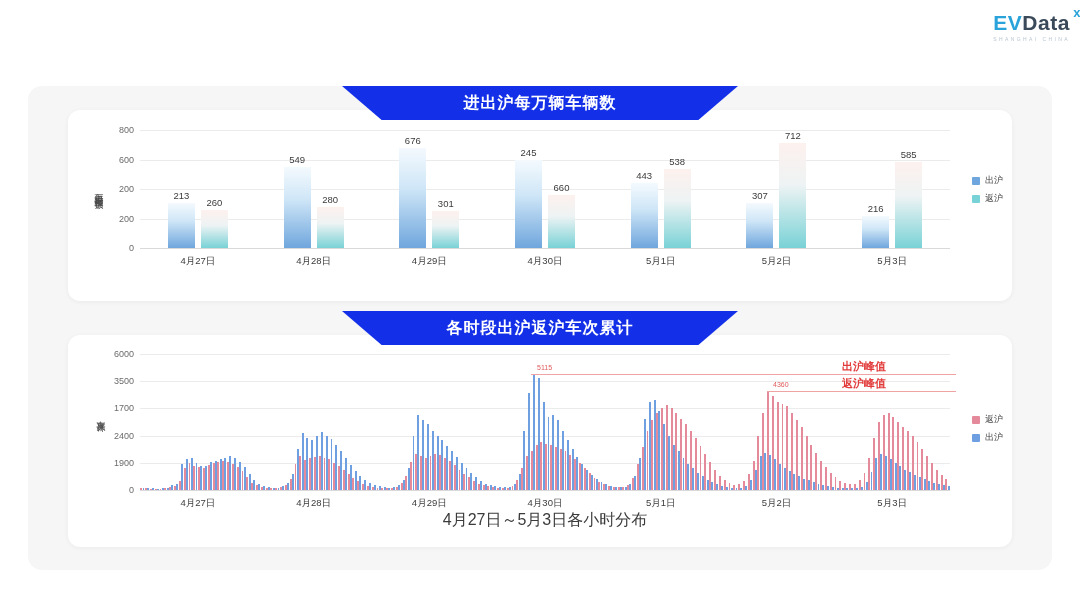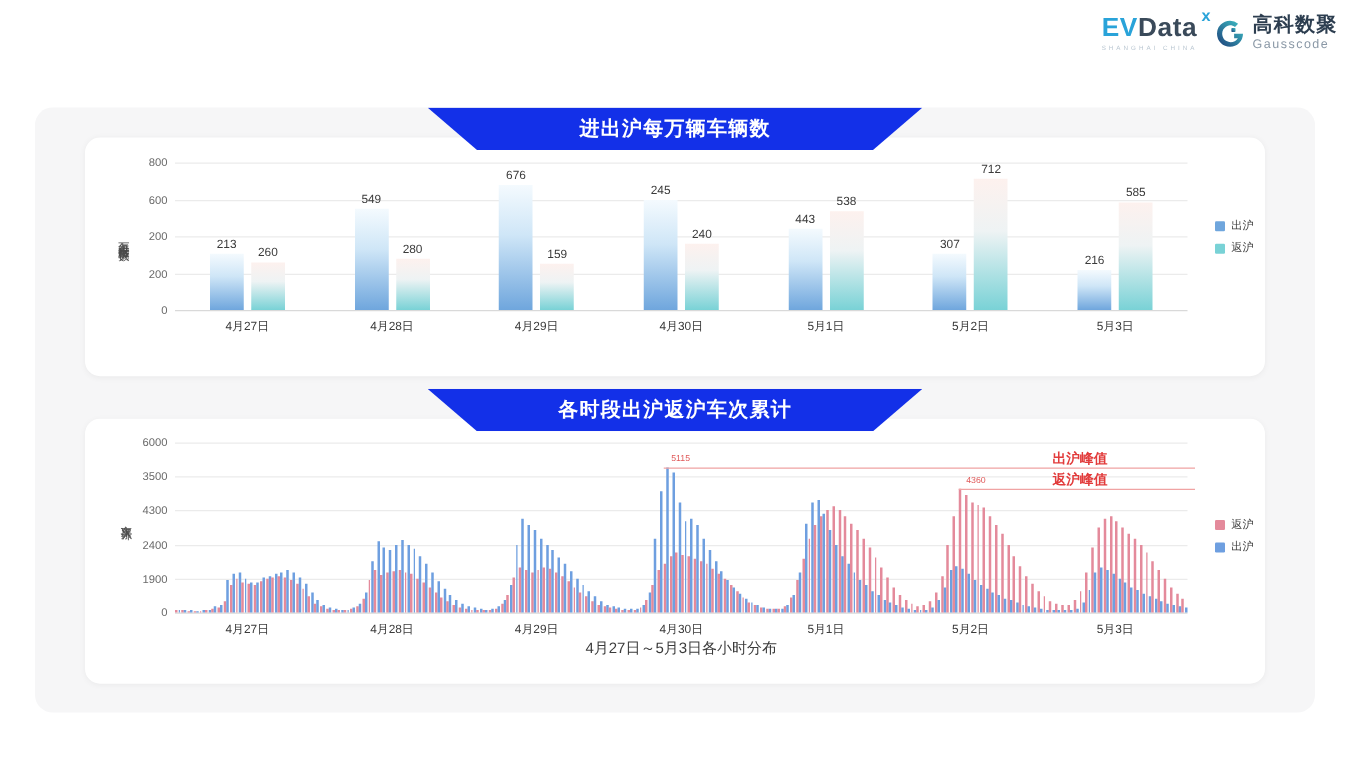--- a/index.html
+++ b/index.html
@@ -76,21 +76,21 @@
     font-size:9px;color:#6b6b6b;text-align:left;white-space:nowrap;
   }
   .gridline{position:absolute;left:0;height:1px;background:#ebebeb;}
   .axisline{position:absolute;left:0;height:1px;background:#d9d9d9;}
   .xtick{
     position:absolute;transform:translateX(-50%);
     font-size:9.5px;color:#3b3b3b;white-space:nowrap;
   }
   .xtitle{
     position:absolute;transform:translateX(-50%);
-    font-size:12px;color:#3b3b3b;white-space:nowrap;
+    font-size:16px;color:#3b3b3b;white-space:nowrap;
   }
 
   
   #chart1{left:112px;top:44px;width:810px;height:118px;}
   .bar1{position:absolute;bottom:0;width:27px;}
   .bar-out{background:linear-gradient(180deg,#f4fafe 0%,#cfe6f7 40%,#6fa6dd 100%);}
   .bar-ret{background:linear-gradient(180deg,#fdf1ee 0%,#eef3f4 40%,#79d2d6 100%);}
   .barlabel{
     position:absolute;font-size:9.5px;color:#3b3b3b;
     transform:translateX(-50%);white-space:nowrap;
@@ -123,38 +123,20 @@
 <div class="header">
   <div class="logos">
 
     <div class="evdata">
       <div class="evdata-main">
         <span class="ev">EV</span><span>Data</span><span class="x">x</span>
       </div>
       <div class="evdata-sub">SHANGHAI CHINA</div>
     </div>
 
-    <div class="gauss">
-      <span class="gauss-icon">
-        <svg viewBox="0 0 24 24" width="24" height="24">
-          <defs>
-            <linearGradient id="gg" x1="0" y1="1" x2="1" y2="0">
-              <stop offset="0%" stop-color="#1d3f7a"></stop>
-              <stop offset="100%" stop-color="#3fc4c8"></stop>
-            </linearGradient>
-          </defs>
-          <path d="M12 1.6A10.4 10.4 0 1 0 22.4 12h-7.1v3.6h3.0A6.8 6.8 0 1 1 12 5.2c1.5 0 2.9.5 4.0 1.3l2.5-2.6A10.3 10.3 0 0 0 12 1.6z" fill="url(#gg)"></path>
-          <rect x="13.1" y="7.3" width="3.3" height="3.3" rx="0.6" fill="url(#gg)"></rect>
-        </svg>
-      </span>
-      <span class="gauss-text">
-        <span class="gauss-cn">高科数聚</span>
-        <span class="gauss-en">Gausscode</span>
-      </span>
-    </div>
 
   </div>
 </div>
 
 <div class="panel">
 
   <div class="card" id="card1"></div>
   <div class="card" id="card2"></div>
 
   <div class="ribbon" id="ribbon1">进出沪每万辆车辆数</div>
@@ -180,25 +162,25 @@
         <div class="barlabel" style="left: 41.3571px; top: 60.0125px;">213</div>
         <div class="bar1 bar-ret" style="height: 38.35px; left: 60.8571px;"></div>
         <div class="barlabel" style="left: 74.3571px; top: 66.65px;">260</div>
         <div class="bar1 bar-out" style="height: 80.9775px; left: 143.571px;"></div>
         <div class="barlabel" style="left: 157.071px; top: 24.0225px;">549</div>
         <div class="bar1 bar-ret" style="height: 41.3px; left: 176.571px;"></div>
         <div class="barlabel" style="left: 190.071px; top: 63.7px;">280</div>
         <div class="bar1 bar-out" style="height: 99.71px; left: 259.286px;"></div>
         <div class="barlabel" style="left: 272.786px; top: 5.29px;">676</div>
         <div class="bar1 bar-ret" style="height: 36.7275px; left: 292.286px;"></div>
-        <div class="barlabel" style="left: 305.786px; top: 68.2725px;">159</div>
+        <div class="barlabel" style="left: 305.786px; top: 68.2725px;">301</div>
         <div class="bar1 bar-out" style="height: 88.205px; left: 375px;"></div>
         <div class="barlabel" style="left: 388.5px; top: 16.795px;">245</div>
         <div class="bar1 bar-ret" style="height: 53.1px; left: 408px;"></div>
-        <div class="barlabel" style="left: 421.5px; top: 51.9px;">240</div>
+        <div class="barlabel" style="left: 421.5px; top: 51.9px;">660</div>
         <div class="bar1 bar-out" style="height: 65.3425px; left: 490.714px;"></div>
         <div class="barlabel" style="left: 504.214px; top: 39.6575px;">443</div>
         <div class="bar1 bar-ret" style="height: 79.355px; left: 523.714px;"></div>
         <div class="barlabel" style="left: 537.214px; top: 25.645px;">538</div>
         <div class="bar1 bar-out" style="height: 45.2825px; left: 606.429px;"></div>
         <div class="barlabel" style="left: 619.929px; top: 59.7175px;">307</div>
         <div class="bar1 bar-ret" style="height: 105.02px; left: 639.429px;"></div>
         <div class="barlabel" style="left: 652.929px; top: -0.0199999px;">712</div>
         <div class="bar1 bar-out" style="height: 31.86px; left: 722.143px;"></div>
         <div class="barlabel" style="left: 735.643px; top: 73.14px;">216</div>
@@ -233,21 +215,21 @@
         <div class="gridline" style="top: 108.8px; width: 810px;"></div>
         <div class="gridline" style="top: 81.6px; width: 810px;"></div>
         <div class="gridline" style="top: 54.4px; width: 810px;"></div>
         <div class="gridline" style="top: 27.2px; width: 810px;"></div>
         <div class="gridline" style="top: 0px; width: 810px;"></div>
       </div>
     <div id="c2-yticks">
         <div class="ytick" style="top: 136px; right: 816px;">0</div>
         <div class="ytick" style="top: 108.8px; right: 816px;">1900</div>
         <div class="ytick" style="top: 81.6px; right: 816px;">2400</div>
-        <div class="ytick" style="top: 54.4px; right: 816px;">4300</div>
+        <div class="ytick" style="top: 54.4px; right: 816px;">1700</div>
         <div class="ytick" style="top: 27.2px; right: 816px;">3500</div>
         <div class="ytick" style="top: 0px; right: 816px;">6000</div>
       </div>
     <div id="c2-bars">
         <div class="hbar r" style="left: 0.289286px; width: 1.92857px; height: 2.04px;"></div>
         <div class="hbar b" style="left: 2.50714px; width: 1.92857px; height: 2.26667px;"></div>
         <div class="hbar r" style="left: 5.11071px; width: 1.92857px; height: 1.58667px;"></div>
         <div class="hbar b" style="left: 7.32857px; width: 1.92857px; height: 1.81333px;"></div>
         <div class="hbar r" style="left: 9.93214px; width: 1.92857px; height: 1.36px;"></div>
         <div class="hbar b" style="left: 12.15px; width: 1.92857px; height: 1.58667px;"></div>

